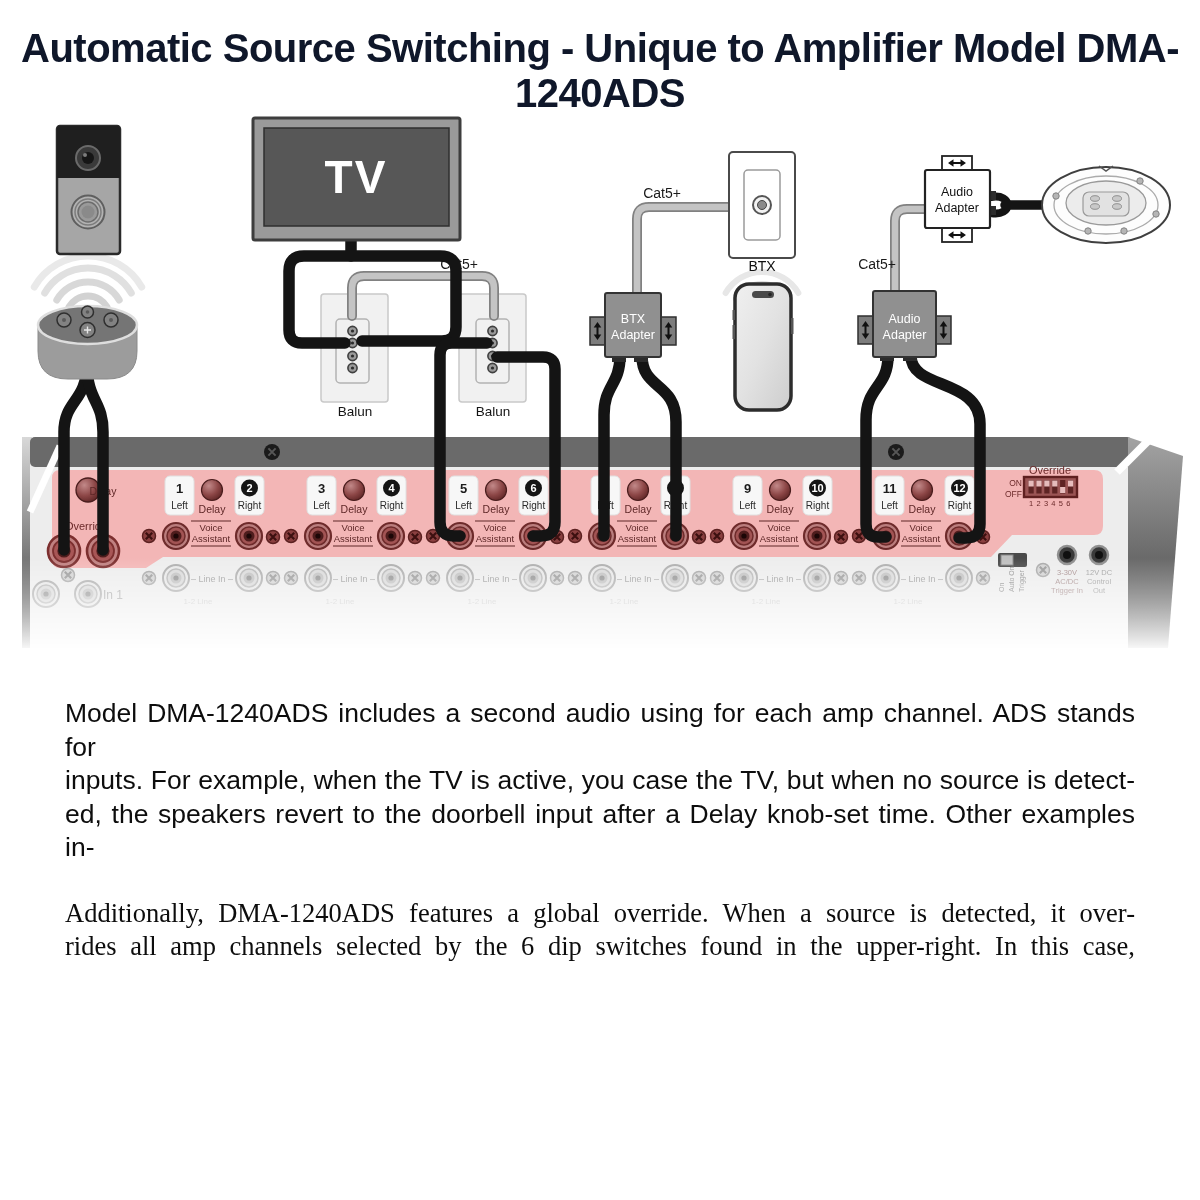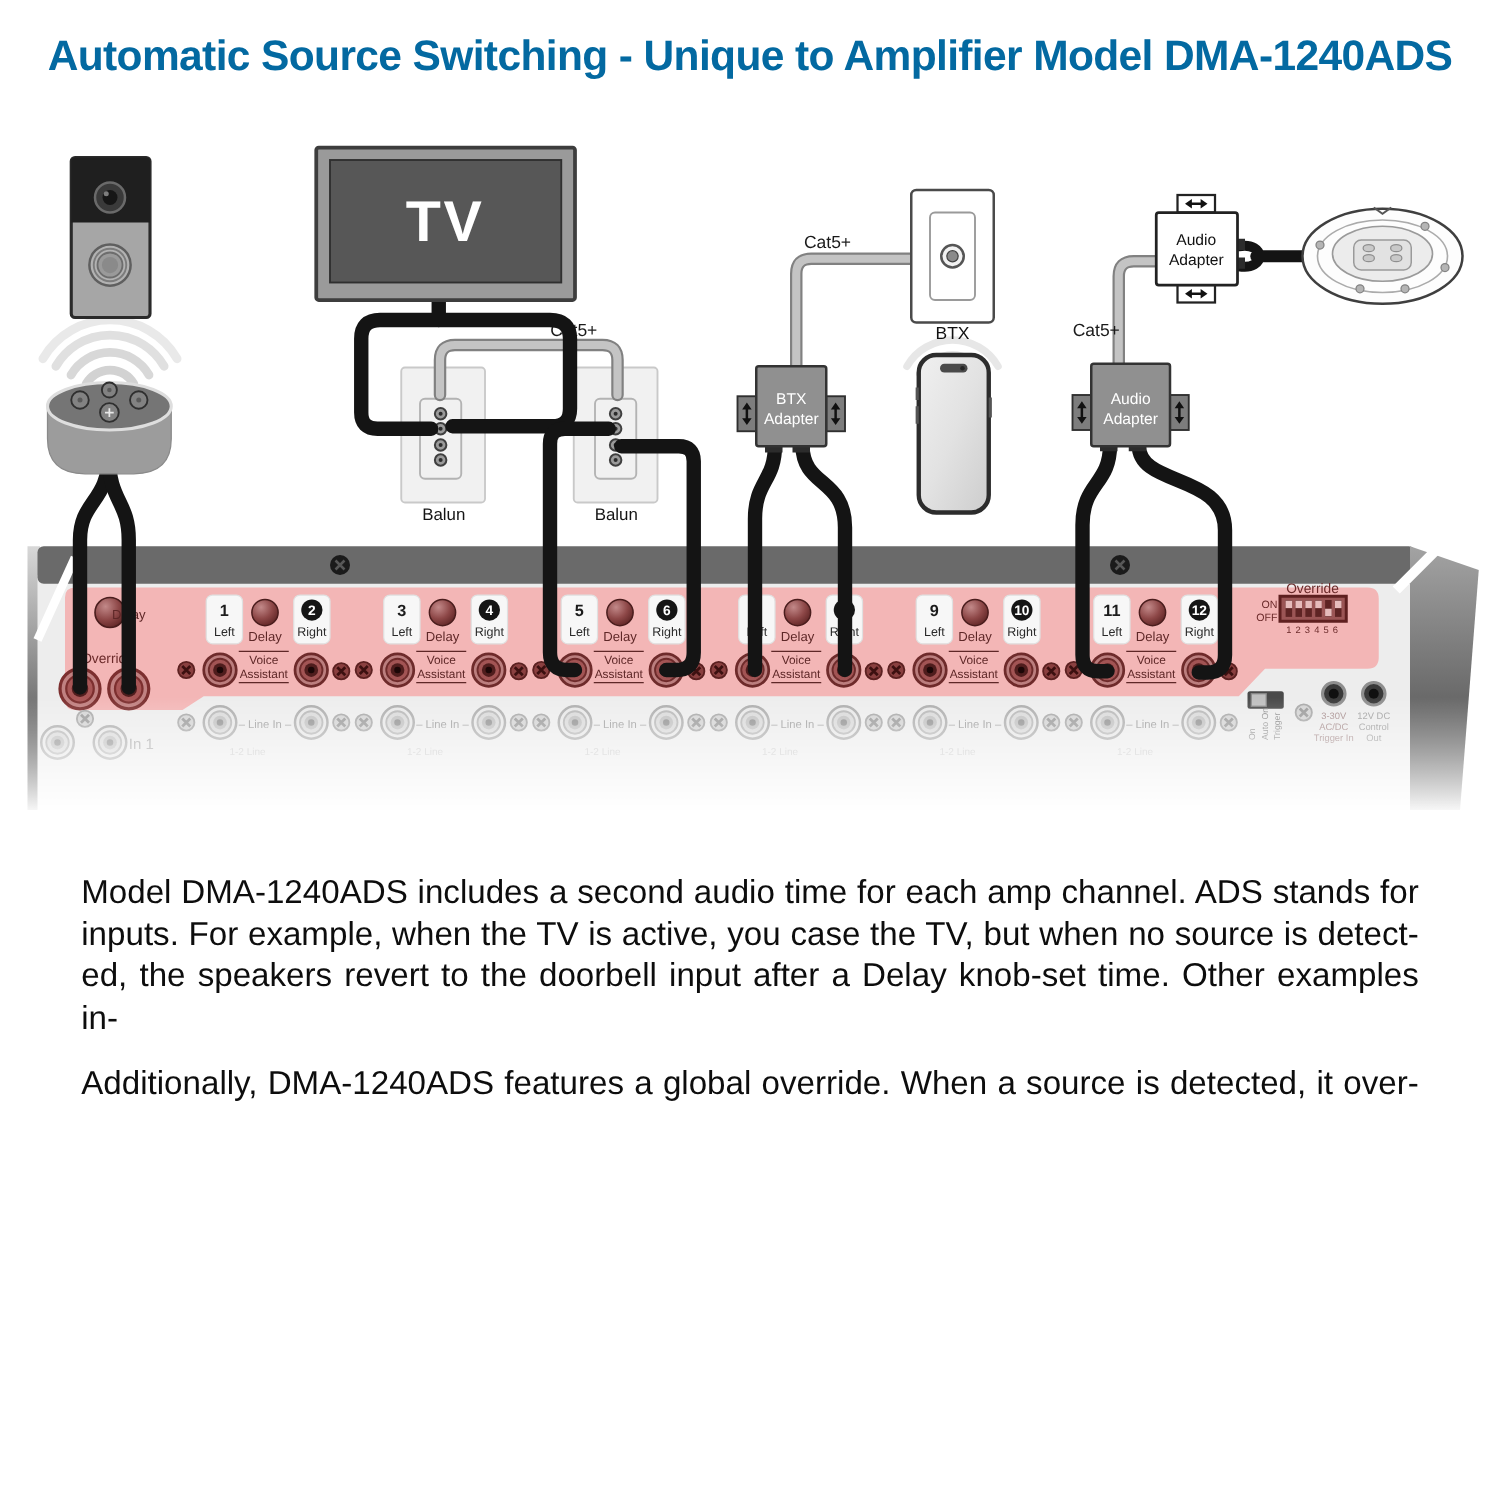--- a/index.html
+++ b/index.html
@@ -1,19 +1,19 @@
 <!DOCTYPE html>
 <html><head>
 <meta charset="utf-8">
 <style>
   html,body{margin:0;padding:0;background:#fff;}
   .page{position:relative;width:1200px;height:1200px;background:#fff;overflow:hidden;
         font-family:"Liberation Sans",sans-serif;}
   h1.title{position:absolute;top:26px;left:0;width:1200px;margin:0;text-align:center;
-        font-size:34px;font-weight:700;letter-spacing:-0.5px;color:#0369a1;
+        font-size:40px;font-weight:700;letter-spacing:-0.5px;color:#0f172a;
         font-family:"Liberation Sans",sans-serif;}
   svg.diagram{position:absolute;top:0;left:0;}
   
   text{font-family:"Liberation Sans",sans-serif;}
   .t-tv{font-size:46px;font-weight:700;fill:#fff;letter-spacing:2px;text-anchor:middle;}
   .t-balun{font-size:13.5px;fill:#141414;text-anchor:middle;}
   .t-cat5{font-size:14px;fill:#1a1a1a;text-anchor:middle;}
   .t-btx{font-size:14px;fill:#111;text-anchor:middle;}
   .t-dev{font-size:12.5px;fill:#fff;text-anchor:middle;}
   .t-devdark{font-size:12.5px;fill:#111;text-anchor:middle;}
@@ -33,21 +33,21 @@
   .t-tiny2{font-size:7.5px;fill:#a0a0a0;text-anchor:middle;}
   .cbl{stroke:#141414;stroke-width:11.5;fill:none;stroke-linecap:round;stroke-linejoin:round;}
   .cat5o{stroke:#818181;stroke-width:10;fill:none;stroke-linecap:round;}
   .cat5i{stroke:#c4c4c4;stroke-width:6.5;fill:none;stroke-linecap:round;}
   .wifi{fill:none;stroke-linecap:round;}
   
   .bodytext{position:absolute;left:65px;width:1070px;top:697px;color:#0d0d0d;
         font-size:26.5px;line-height:33.5px;}
   .bodytext .line{text-align:justify;text-align-last:justify;}
   .bodytext .line.last{text-align-last:left;}
-  .bodytext .para2{margin-top:19px;}
+  .bodytext .para2{margin-top:32px;font-family:Liberation Serif, serif;}
 </style>
 </head>
 <body>
 
 <div class="page">
   <h1 class="title">Automatic Source Switching - Unique to Amplifier Model DMA-1240ADS</h1>
 
   <svg class="diagram" width="1200" height="680" viewBox="0 0 1200 680">
     <defs>
       <radialGradient id="knobG" cx="0.35" cy="0.3" r="0.8">
@@ -510,21 +510,22 @@
       <circle cx="1056" cy="196" r="3.2" fill="#b5b5b5" stroke="#838383" stroke-width="1"></circle>
       <circle cx="1156" cy="214" r="3.2" fill="#b5b5b5" stroke="#838383" stroke-width="1"></circle>
       <circle cx="1088" cy="231" r="3.2" fill="#b5b5b5" stroke="#838383" stroke-width="1"></circle>
       <circle cx="1124" cy="231" r="3.2" fill="#b5b5b5" stroke="#838383" stroke-width="1"></circle>
       <circle cx="1140" cy="181" r="3.2" fill="#b5b5b5" stroke="#838383" stroke-width="1"></circle>
     </g>
   </svg>
 
   <div class="bodytext">
     <div class="para1">
-      <div class="line">Model DMA-1240ADS includes a second audio time for each amp channel. ADS stands for</div>
+      <div class="line">Model DMA-1240ADS includes a second audio using for each amp channel. ADS stands for</div>
       <div class="line">inputs. For example, when the TV is active, you case the TV, but when no source is detect-</div>
       <div class="line">ed, the speakers revert to the doorbell input after a Delay knob-set time. Other examples in-</div>
     </div>
     <div class="para2">
       <div class="line">Additionally, DMA-1240ADS features a global override. When a source is detected, it over-</div>
+      <div class="line">rides all amp channels selected by the 6 dip switches found in the upper-right. In this case,</div>
     </div>
   </div>
 </div>
 
 </body></html>

